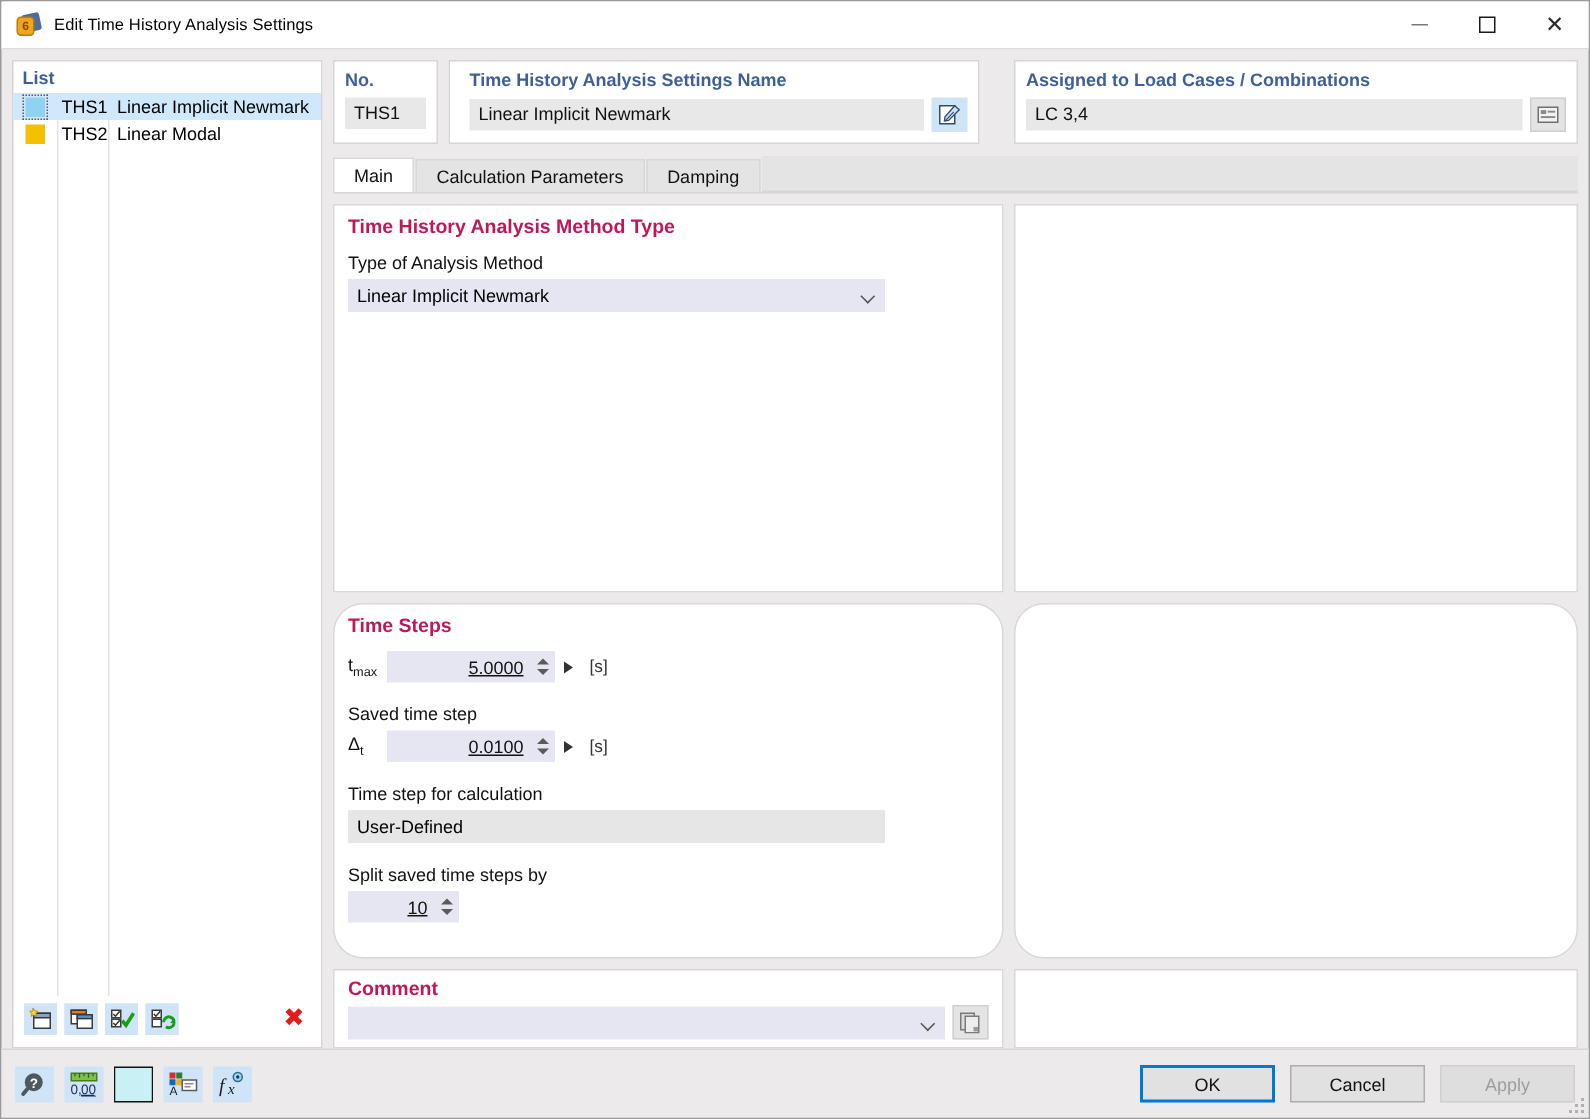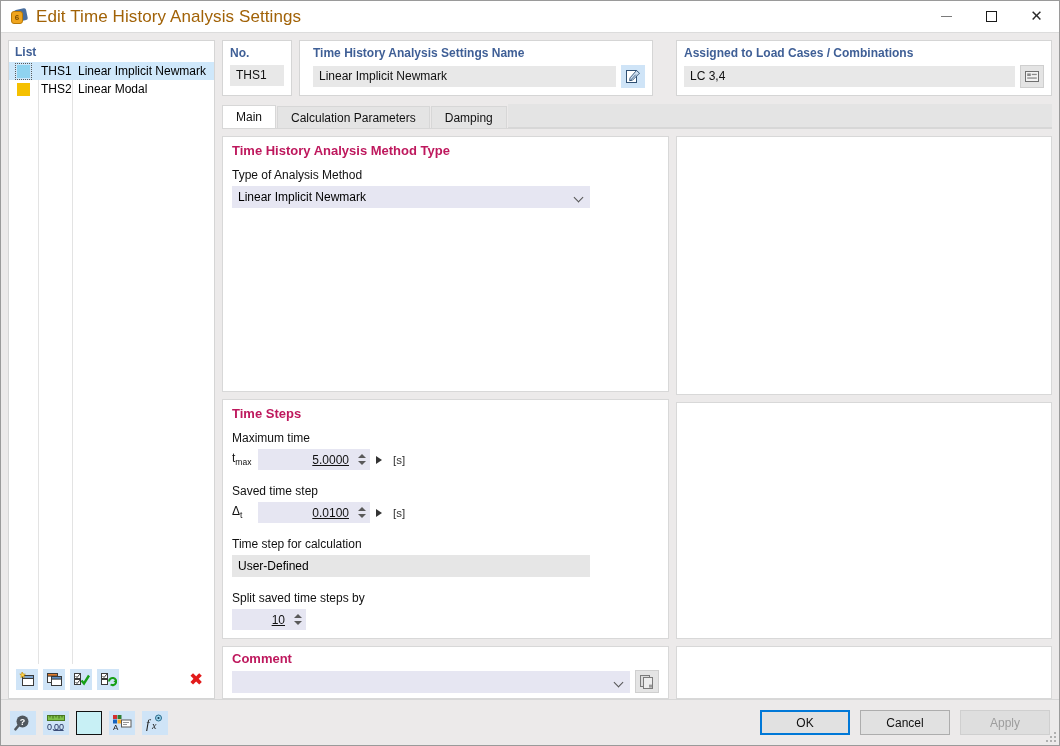--- a/index.html
+++ b/index.html
@@ -35,21 +35,21 @@
     position:absolute;left:5px;top:1px;width:12px;height:12px;
     background:#4a6f9e;border-radius:2px;transform:rotate(-12deg);
   }
   .app-icon .fr{
     position:absolute;left:1px;top:3px;width:12px;height:13px;
     background:#f0a51e;border:1px solid #b97a08;border-radius:3px;
     box-sizing:border-box;
     font-size:8px;line-height:11px;text-align:center;color:#7a4d00;font-weight:bold;
   }
   .title-text{
-    font-size:17px;color:#a16207;letter-spacing:.1px;
+    font-size:11px;color:#000000;letter-spacing:.1px;
   }
   .win-controls{margin-left:auto;display:flex;height:31px;}
   .win-btn{
     width:45px;height:31px;display:flex;align-items:center;justify-content:center;
     font-size:12px;color:#2a2a2a;
   }
   .min-glyph{display:block;width:11px;height:1px;background:#7a7a7a;}
   .max-glyph{display:block;width:11px;height:11px;border:1.4px solid #1a1a1a;box-sizing:border-box;}
   .close-glyph{font-size:15px;line-height:15px;font-family:"DejaVu Sans",sans-serif;}
 
@@ -189,21 +189,21 @@
   .spin .arrows{
     width:11px;height:17px;display:flex;flex-direction:column;justify-content:center;
     gap:3px;align-items:center;flex:0 0 auto;margin-right:3px;
   }
   .arw-up{width:0;height:0;border-left:4px solid transparent;border-right:4px solid transparent;border-bottom:4px solid #5a5a5a;}
   .arw-dn{width:0;height:0;border-left:4px solid transparent;border-right:4px solid transparent;border-top:4px solid #5a5a5a;}
   .arw-rt{width:0;height:0;border-top:4.5px solid transparent;border-bottom:4.5px solid transparent;border-left:6px solid #333;margin-right:5px;flex:0 0 auto;}
   .unit{font-size:11.5px;color:#333;}
   .panel-empty{background:#fff;border:1px solid #d8d8d8;box-sizing:border-box;}
   .p-top{height:259px;}
-  .p-mid{flex:1;}
+  .p-mid{flex:1;border-radius:20px;}
   .p-bot{height:53px;}
 
   .comment-panel{height:53px;box-sizing:border-box;padding:4px 9px 6px 9px;}
   .comment-panel .panel-title{margin-bottom:4px;}
 
   
   .footer{
     height:46px;min-height:46px;background:#eceaea;
     border-top:1px solid #d7d7d7;
     display:flex;align-items:center;padding:0 9px;box-sizing:border-box;
@@ -383,21 +383,20 @@
             <span class="lbl">Type of Analysis Method</span>
             <div class="combo" style="width:358px;">
               <span class="ctext">Linear Implicit Newmark</span>
               <span class="chev"></span>
             </div>
           </div>
 
           <div class="panel p-mid">
             <span class="panel-title">Time Steps</span>
 
-            <span class="lbl">Maximum time</span>
             <div class="numrow">
               <span class="sym"><span>t</span><sub>max</sub></span>
               <span class="spin">
                 <span class="val">5.0000</span>
                 <span class="arrows">
                     <i class="arw-up"></i>
                     <i class="arw-dn"></i>
                   </span>
               </span>
               <span class="arw-rt"></span>

